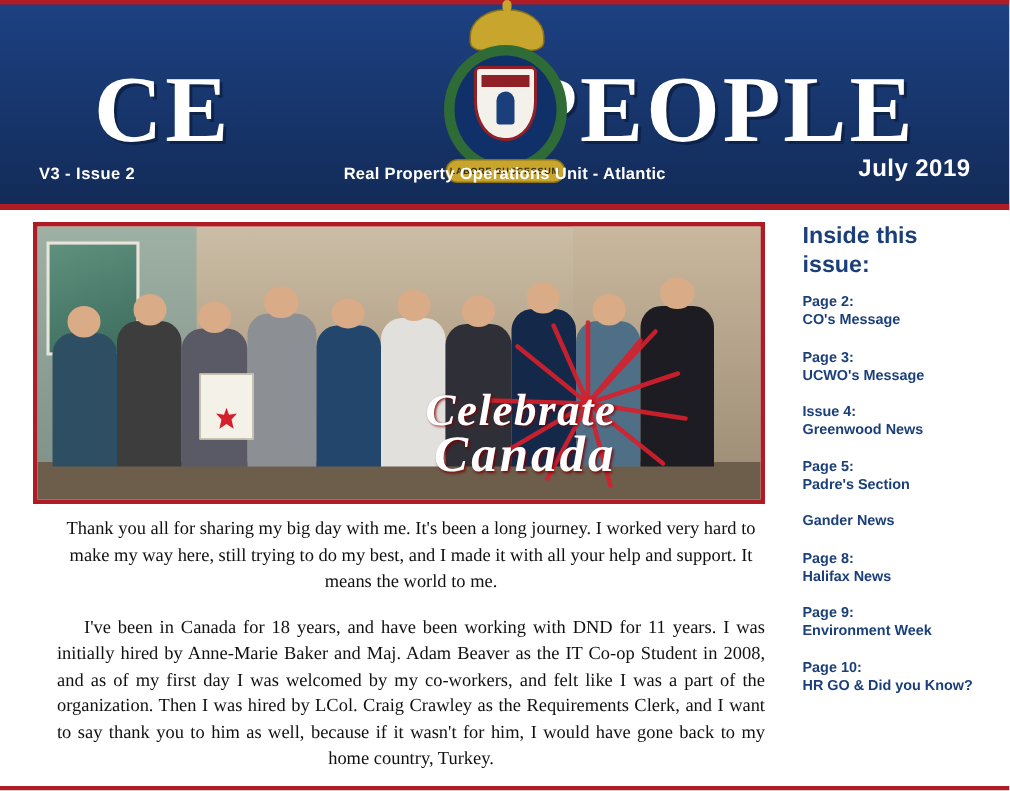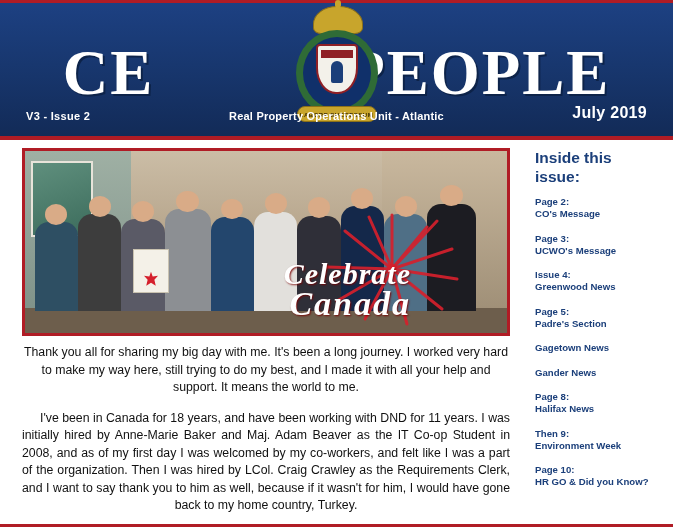--- a/index.html
+++ b/index.html
@@ -310,21 +310,21 @@
   .article {
     position: absolute;
     left: 22px;
     top: 204px;
     width: 488px;
     color: #111111;
     font-size: 12.3px;
     line-height: 17.5px;
     text-align: center;
   }
-  .article p { margin: 0 0 13px 0; }
+  .article p { margin: 0 0 13px 16px; font-family: Liberation Serif, serif; }
   .article p.justified {
     text-align: justify;
     text-align-last: center;
     text-indent: 18px;
   }
 
   
   .sidebar {
     position: absolute;
     right: 0;
@@ -494,31 +494,30 @@
         </div>
         <div class="toc-entry">
           <div class="toc-page">Issue 4:</div>
           <div class="toc-label">Greenwood News</div>
         </div>
         <div class="toc-entry">
           <div class="toc-page">Page 5:</div>
           <div class="toc-label">Padre's Section</div>
         </div>
         <div class="toc-entry">
-          <div class="toc-label">Gagetown News</div>
         </div>
         <div class="toc-entry">
           <div class="toc-label">Gander News</div>
         </div>
         <div class="toc-entry">
           <div class="toc-page">Page 8:</div>
           <div class="toc-label">Halifax News</div>
         </div>
         <div class="toc-entry">
-          <div class="toc-page">Then 9:</div>
+          <div class="toc-page">Page 9:</div>
           <div class="toc-label">Environment Week</div>
         </div>
         <div class="toc-entry">
           <div class="toc-page">Page 10:</div>
           <div class="toc-label">HR GO &amp; Did you Know?</div>
         </div>
       </div>
     </div>
 
   </div>

